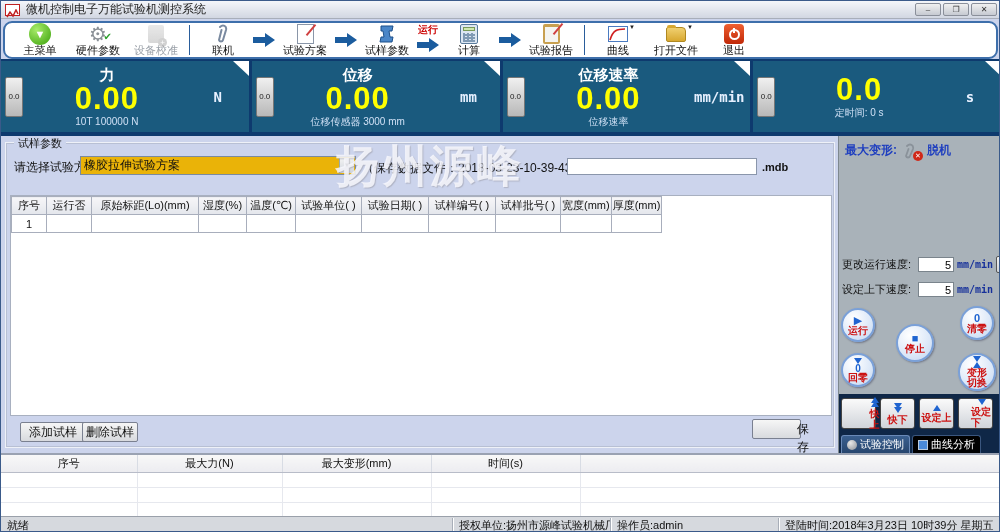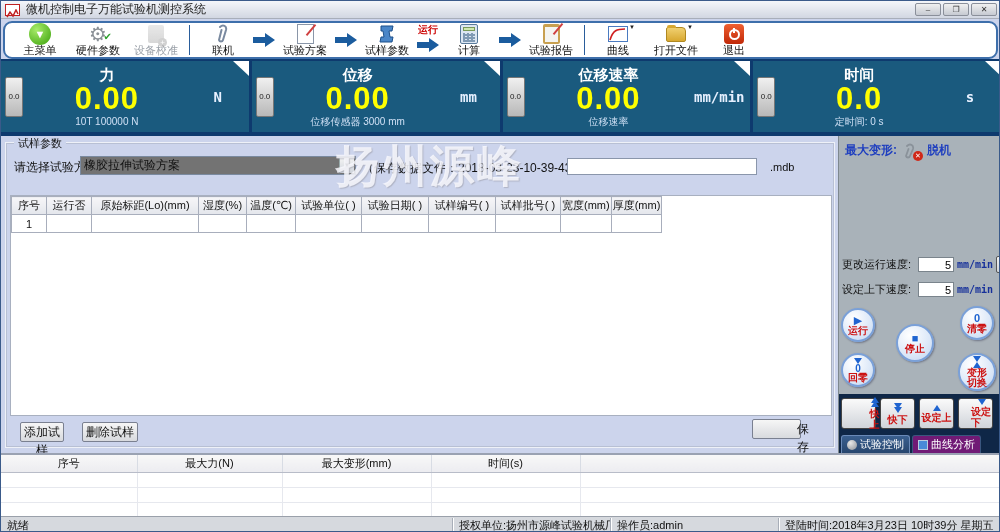--- a/index.html
+++ b/index.html
@@ -62,27 +62,27 @@
   .m-title { font-size:15px; font-weight:bold; color:#fff; line-height:17px; }
   .m-value { font-size:31px; font-weight:bold; color:#ffff00; line-height:32px; letter-spacing:1px; }
   .m-sub { font-size:10px; color:#cfe0f5; line-height:13px; }
   .m-unit { flex:0 0 54px; text-align:center; font-family:"DejaVu Sans Mono",monospace; font-size:14px; font-weight:bold; color:#e6f0ff; }
 
   
   .groupbox { position:absolute; left:4px; top:141px; width:830px; height:306px;
     border:1px solid #eef1f8; box-shadow:0 0 0 1px #b8c0d4 inset; }
   .gb-legend { position:absolute; left:8px; top:-7px; background:#ccd4ec; padding:0 4px; font-size:11px; color:#111; }
   .scheme-label { position:absolute; left:8px; top:16px; font-size:12px; color:#111; }
-  .combo { position:absolute; left:74px; top:13px; width:276px; height:19px; background:#737373; border:1px solid #7a8aa0;
+  .combo { position:absolute; left:74px; top:13px; width:276px; height:19px; background:#eab308; border:1px solid #7a8aa0;
     font-size:12px; color:#111; line-height:17px; padding:0 3px; }
   .combo .arrow-btn { position:absolute; right:1px; top:1px; bottom:1px; width:15px;
     background:linear-gradient(#f4f4f4,#cfd4dc); border-left:1px solid #9aa; font-size:6px; color:#333; text-align:center; line-height:15px; }
   .save-label { position:absolute; left:356px; top:17px; font-size:12px; color:#111; white-space:nowrap; }
   .fname-input { position:absolute; left:561px; top:15px; width:190px; height:17px; background:#fff; border:1px solid #8a96ab; font-size:11px; padding:0 2px; }
-  .ext-label { position:absolute; left:756px; top:18px; font-size:11px; color:#111; font-weight:normal;margin-left:8px; }
+  .ext-label { position:absolute; left:756px; top:18px; font-size:11px; color:#111; font-weight:bold; }
 
   .tablewrap { position:absolute; left:4px; top:52px; width:822px; height:221px; background:#fff; border:1px solid #a8b0c0; }
   table.ptable { border-collapse:collapse; table-layout:fixed; }
   table.ptable th { background:linear-gradient(#f6f6f8,#e4e6ec); border:1px solid #a8aebc; font-size:11px; font-weight:normal;
     color:#111; height:18px; padding:0 1px; white-space:nowrap; overflow:hidden; }
   table.ptable td { border:1px solid #a8aebc; height:18px; font-size:11px; text-align:center; color:#111; }
   .gb-btn { position:absolute; height:20px; background:linear-gradient(#f6f6f6,#d8dade); border:1px solid #7a8090;
     border-radius:2px; font-size:12px; color:#111; text-align:center; line-height:18px; }
 
   
@@ -104,21 +104,21 @@
   .circle-btn .clabel { color:#cc1111; font-size:10px; font-weight:bold; line-height:10px; white-space:pre-line; text-align:center; }
   .tri-dn { width:0; height:0; border-left:4px solid transparent; border-right:4px solid transparent; border-top:6px solid #1f64d0; }
   .tri-up2 { width:0; height:0; border-left:4px solid transparent; border-right:4px solid transparent; border-bottom:6px solid #1f64d0; }
   .darkstrip { position:absolute; left:0; bottom:0; width:163px; height:59px; background:#0f2747; }
   .jogbtn { position:absolute; top:4px; width:35px; height:31px; background:linear-gradient(#fafafa,#d0d4da);
     border:1px solid #444; border-radius:3px; display:flex; flex-direction:column; align-items:center; justify-content:center; gap:1px; }
   .jogbtn .jlabel { font-size:10px; font-weight:bold; color:#cc1111; line-height:11px; }
   .tabbar { position:absolute; left:0; bottom:0; width:163px; height:21px; background:#0f2747; display:flex; align-items:flex-end; padding-left:2px; gap:2px; }
   .tab { height:18px; display:flex; align-items:center; gap:3px; padding:0 5px; font-size:11px; color:#fff;
     background:linear-gradient(#3a5f8f,#27466e); border:1px solid #6a8ab8; border-bottom:none; border-radius:3px 3px 0 0; }
-  .tab.inactive { background:#701a75; border-color:#3a567e; }
+  .tab.inactive { background:#000000; border-color:#3a567e; }
   .tab .ticon-g { width:10px; height:10px; border-radius:50%; background:radial-gradient(circle at 35% 30%,#e8e8e8,#8a8f96); }
   .tab .ticon-c { width:10px; height:10px; background:#4a8ad8; border:1px solid #bcd; }
 
   
   .results { position:absolute; left:0px; top:452px; width:1000px; height:63px; background:#fff; border-top:2px solid #9aa2b2; }
   table.rtable { border-collapse:collapse; table-layout:fixed; width:1000px; }
   table.rtable th { height:17px; background:linear-gradient(#f8f8f8,#ececf0); border-bottom:1px solid #b8bcc8; border-right:1px solid #d8dce4;
     font-size:11px; font-weight:normal; color:#111; }
   table.rtable td { height:15px; border-bottom:1px solid #e6e8ee; border-right:1px solid #e6e8ee; }
 
@@ -287,21 +287,20 @@
         <div class="m-title">位移速率</div>
         <div class="m-value">0.00</div>
         <div class="m-sub">位移速率</div>
       </div>
       <div class="m-unit">mm/min</div>
     </div>
     <div class="meter">
       <div class="corner"></div>
       <div class="zero-btn">0.0</div>
       <div class="m-center">
-        <div class="m-title">时间</div>
         <div class="m-value">0.0</div>
         <div class="m-sub">定时间: 0 s</div>
       </div>
       <div class="m-unit">s</div>
     </div>
   </div>
 
   <div class="groupbox">
     <div class="gb-legend">试样参数</div>
     <div class="scheme-label">请选择试验方案:</div>
@@ -352,21 +351,21 @@
           <td></td>
           <td></td>
           <td></td>
           <td></td>
           <td></td>
         </tr>
       </tbody>
         </table>
     </div>
 
-    <div class="gb-btn" style="left:14px; top:279px; width:44px;">添加试样</div>
+    <div class="gb-btn" style="left:14px; top:279px; width:66px;">添加试样</div>
     <div class="gb-btn" style="left:76px; top:279px; width:56px;">删除试样</div>
     <div class="gb-btn" style="left:746px; top:276px; width:49px;padding-left:44px;">保存参数</div>
   </div>
 
   <div class="ctrlpanel">
     <div class="status-row">
       <span class="lbl">最大变形:</span>
       <span class="clipbadge">
         <svg width="16" height="16" viewBox="0 0 16 16">
             <path d="M4 3 C7 0,11 2,10 6 L7 13 C6.5 15,3.5 15,3 13 L5.5 6" fill="none" stroke="#8a929a" stroke-width="1.8" stroke-linecap="round"></path>

